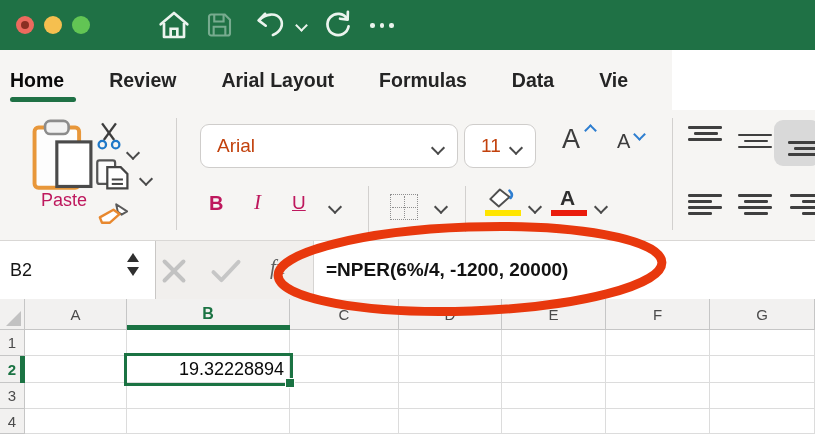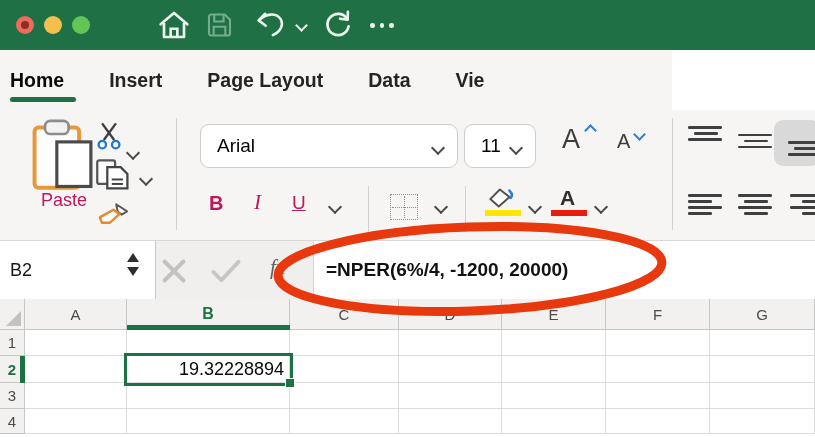--- a/index.html
+++ b/index.html
@@ -25,21 +25,21 @@
   .tabs{position:absolute;left:10px;top:0;height:100%;display:flex;gap:45px;align-items:center;white-space:nowrap;}
   .tab{font-size:19.5px;font-weight:600;color:#242424;}
   .tab.active{font-weight:700;color:#090909;}
   .tab-underline{position:absolute;left:10px;top:47px;width:66px;height:5px;border-radius:3px;background:#1f7145;}
   
   .ribbon{position:absolute;left:0;top:110px;width:815px;height:130px;background:#f6f5f3;}
   .vdiv{position:absolute;width:1px;background:#d2d0ce;}
   .chv{position:absolute;width:8px;height:8px;border-right:2px solid #4a4a4a;border-bottom:2px solid #4a4a4a;transform:rotate(45deg);}
   .chv.blue{border-color:#2e7ed0;}
   .combo{position:absolute;height:44px;background:#fff;border:1.5px solid #cfcdcb;border-radius:9px;box-sizing:border-box;display:flex;align-items:center;}
-  .combo .ctext{font-size:19px;color:#000000;padding-left:16px;}
+  .combo .ctext{font-size:19px;color:#c2410c;padding-left:16px;}
   .combo .cchv{position:absolute;right:14px;top:18px;width:8px;height:8px;border-right:2px solid #4a4a4a;border-bottom:2px solid #4a4a4a;transform:rotate(45deg);}
   .lbl{position:absolute;color:#be185d;}
   .paste-label{font-size:18px;width:76px;text-align:center;}
   .bld{font-weight:700;font-size:20px;}
   .itl{font-family:"Liberation Serif",serif;font-style:italic;font-size:21px;}
   .und{font-size:19px;text-decoration:underline;}
   .grow-a{font-size:27px;color:#3c3c3c;}
   .shrink-a{font-size:20px;color:#3c3c3c;}
   .font-a{font-size:21px;font-weight:700;color:#2f2f2f;}
   .cbar{position:absolute;width:36px;height:6px;}
@@ -121,22 +121,23 @@
   <div class="tb-ic tb-dots" style="left:370px;top:23px;">
       <span></span>
       <span></span>
       <span></span>
     </div>
 </div>
 
 <div class="tabrow">
   <div class="tabs">
     <span class="tab active">Home</span>
-    <span class="tab">Insert</span>
-    <span class="tab">Page Layout</span>
+    <span class="tab">Review</span>
+    <span class="tab">Arial Layout</span>
+    <span class="tab">Formulas</span>
     <span class="tab">Data</span>
     <span class="tab">Vie</span>
   </div>
   <div class="tab-underline"></div>
 </div>
 
 <div class="ribbon">
 
   <svg style="position:absolute;left:28px;top:8px;" width="76" height="74" viewBox="0 0 58 56">
     <rect x="5" y="7" width="34" height="46" rx="3" fill="#fdfdfd" stroke="#e8973a" stroke-width="3"></rect>

